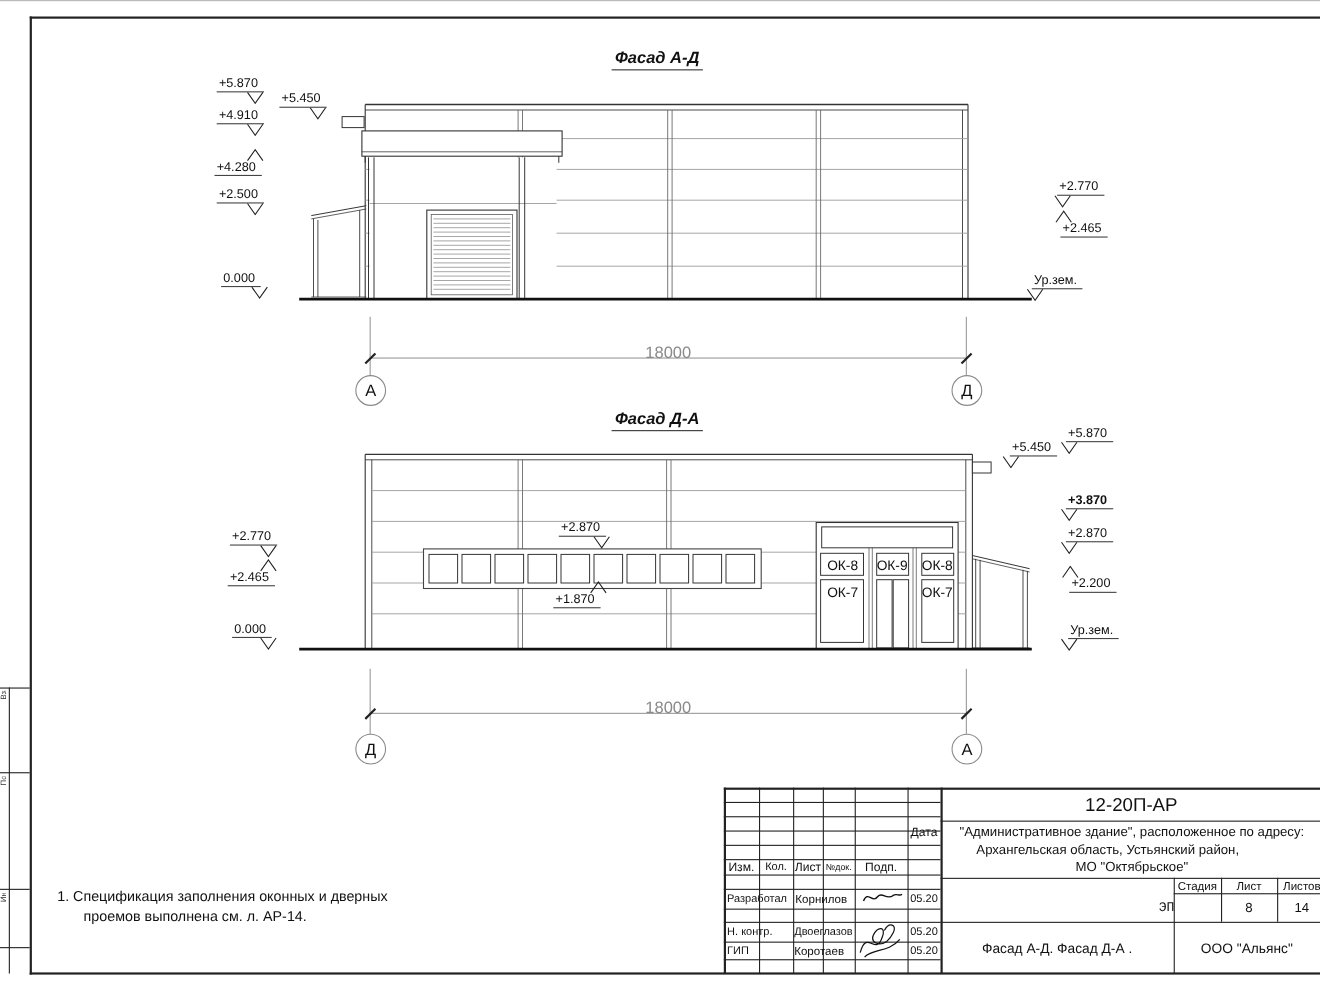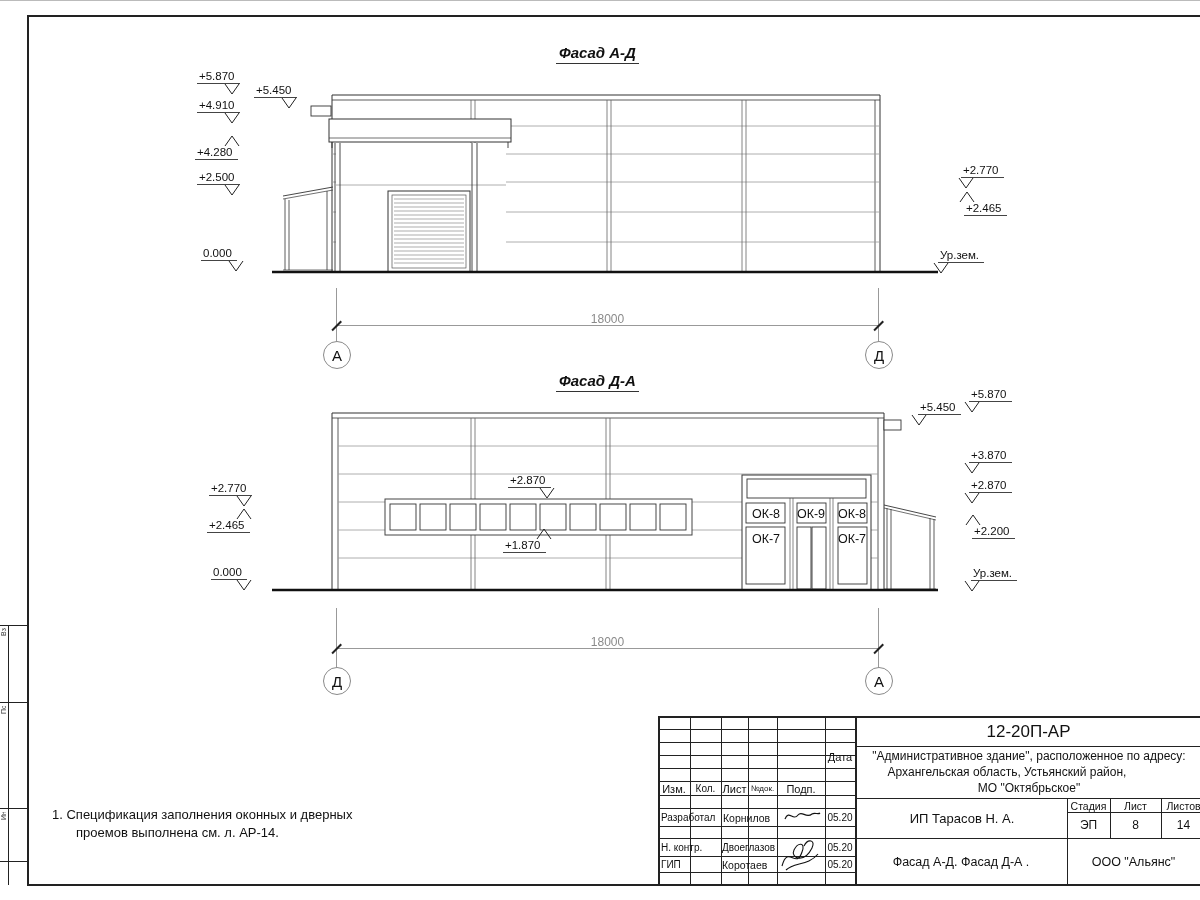--- a/index.html
+++ b/index.html
@@ -4,21 +4,21 @@
 <style>
   html,body{margin:0;padding:0;background:#fff;}
   #canvas{position:relative;width:1200px;height:900px;background:#fff;overflow:hidden;
           font-family:"Liberation Sans",sans-serif;color:#111;}
   .abs{position:absolute;}
   .l{position:absolute;background:#222;}
   .lg{position:absolute;background:#999;}
   .mark{position:absolute;font-size:11.5px;color:#111;white-space:nowrap;line-height:12px;}
   .mark .u{display:inline-block;border-bottom:1px solid #444;padding:0 5px 1px 2px;}
   .ch{position:absolute;}
-  .dimlbl{position:absolute;font-size:12px;color:#8a8a8a;text-align:center;}
+  .dimlbl{position:absolute;font-size:15px;color:#8a8a8a;text-align:center;}
   .axis{position:absolute;width:26px;height:26px;border:1px solid #8a8a8a;border-radius:50%;
         display:flex;align-items:center;justify-content:center;font-size:15px;color:#111;background:#fff;}
   .ftitle{position:absolute;font-size:15px;font-style:italic;font-weight:600;color:#111;}
   .ftitle span{border-bottom:1px solid #333;padding:0 3px 2px;}
   .note{position:absolute;font-size:13px;color:#111;white-space:nowrap;margin-top:45px;}
   .cell{position:absolute;display:flex;align-items:center;justify-content:center;
         font-size:10.5px;color:#111;overflow:hidden;white-space:nowrap;}
   .cell.left{justify-content:flex-start;}
   .rot{position:absolute;overflow:hidden;width:10px;}
   .rot span{display:block;transform:rotate(-90deg);transform-origin:4px 4px;
@@ -308,21 +308,21 @@
     <svg class="ch" style="left:-6px;top:13px;" width="18" height="12" viewBox="0 0 18 12">
         <path d="M2 1 L9 11 L16 1" fill="none" stroke="#222" stroke-width="1"></path>
       </svg>
   </div>
   <div class="mark" style="left:918px;top:401px;">
     <span class="u">+5.450</span>
     <svg class="ch" style="left:-8px;top:13px;" width="18" height="12" viewBox="0 0 18 12">
         <path d="M2 1 L9 11 L16 1" fill="none" stroke="#222" stroke-width="1"></path>
       </svg>
   </div>
-  <div class="mark" style="left:969px;top:449px;">
+  <div class="mark" style="left:969px;top:449px;font-weight:bold;">
     <span class="u">+3.870</span>
     <svg class="ch" style="left:-6px;top:13px;" width="18" height="12" viewBox="0 0 18 12">
         <path d="M2 1 L9 11 L16 1" fill="none" stroke="#222" stroke-width="1"></path>
       </svg>
   </div>
   <div class="mark" style="left:969px;top:479px;">
     <span class="u">+2.870</span>
     <svg class="ch" style="left:-6px;top:13px;" width="18" height="12" viewBox="0 0 18 12">
         <path d="M2 1 L9 11 L16 1" fill="none" stroke="#222" stroke-width="1"></path>
       </svg>
@@ -411,23 +411,22 @@
   <div class="cell" style="left:825px;top:857px;width:30px;height:15px;font-size:10px;">05.20</div>
 
   <svg class="abs" style="left:782px;top:806px;" width="40" height="20" viewBox="0 0 40 20">
     <path d="M3 13 C7 3 11 16 16 9 C20 4 24 13 30 8 C33 6 36 9 38 7" fill="none" stroke="#111" stroke-width="1.2"></path>
   </svg>
   <svg class="abs" style="left:778px;top:836px;" width="46" height="40" viewBox="0 0 46 40">
     <path d="M4 30 C10 8 18 34 24 16 C28 6 20 6 16 14 C12 22 26 28 34 12 C38 4 30 2 26 10" fill="none" stroke="#111" stroke-width="1.1"></path>
     <path d="M8 34 C16 26 30 30 40 18" fill="none" stroke="#111" stroke-width="1.1"></path>
   </svg>
 
-  <div class="cell" style="left:857px;top:800px;width:210px;height:37px;font-size:13px;">ИП Тарасов Н. А.</div>
   <div class="cell" style="left:1067px;top:799px;width:43px;height:13px;font-size:10.5px;">Стадия</div>
   <div class="cell" style="left:1110px;top:799px;width:51px;height:13px;font-size:10.5px;">Лист</div>
   <div class="cell" style="left:1161px;top:799px;width:45px;height:13px;font-size:10.5px;">Листов</div>
-  <div class="cell" style="left:1067px;top:813px;width:43px;height:24px;font-size:12px;">ЭП</div>
+  <div class="cell" style="left:1039px;top:813px;width:43px;height:24px;font-size:12px;font-family:Liberation Mono, monospace;">ЭП</div>
   <div class="cell" style="left:1110px;top:813px;width:51px;height:24px;font-size:12px;">8</div>
   <div class="cell" style="left:1161px;top:813px;width:45px;height:24px;font-size:12px;">14</div>
   <div class="cell" style="left:857px;top:840px;width:208px;height:43px;font-size:12.5px;">Фасад А-Д. Фасад Д-А .</div>
   <div class="cell" style="left:1067px;top:840px;width:133px;height:43px;font-size:12.5px;">ООО "Альянс"</div>
 
 </div>
 
 </body></html>

